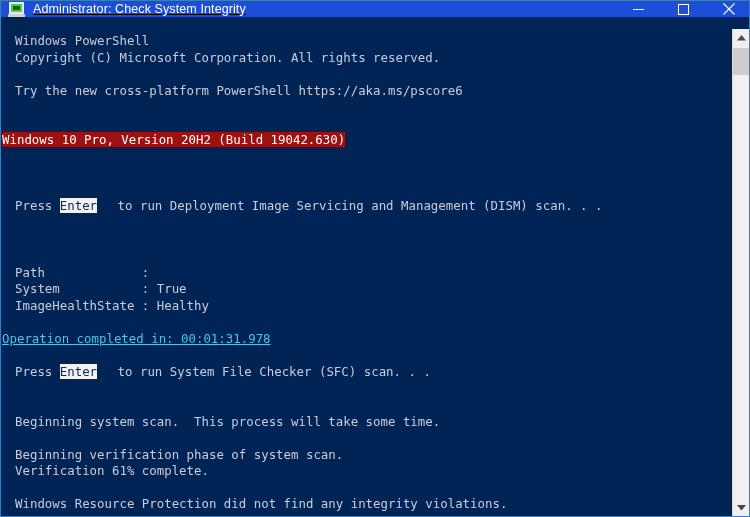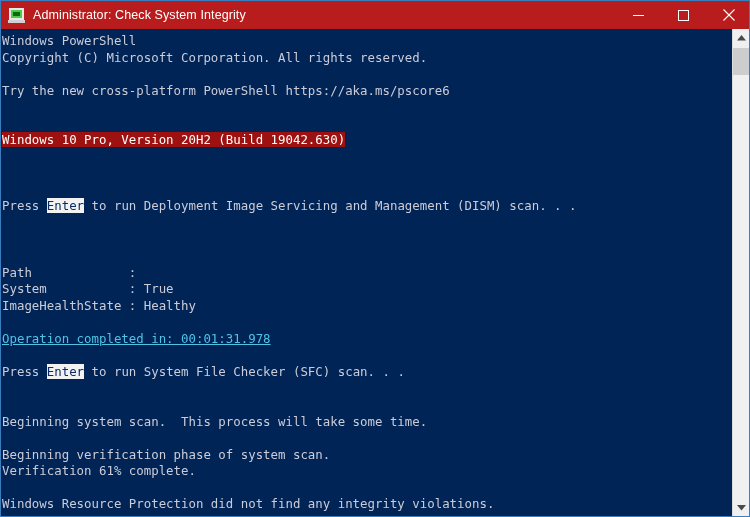--- a/index.html
+++ b/index.html
@@ -22,25 +22,26 @@
     background: #012456;
     border: 1px solid #3a7ebf;
     overflow: hidden;
   }
 
   
   .titlebar {
     position: absolute;
     left: 0; top: 0;
     width: 750px;
-    height: 28px;
-    background: #b91c1c;
+    height: 16px;
+    background: #1d4ed8;
     display: flex;
     align-items: center;
     box-sizing: border-box;
+    text-decoration: underline;
   }
   .title-icon {
     width: 17px;
     height: 17px;
     margin-left: 7px;
     margin-right: 8px;
     position: relative;
     flex: 0 0 auto;
   }
   .title-icon .laptop-body {
@@ -112,21 +113,21 @@
   .line {
     height: 16.55px;
     line-height: 16.55px;
     font-family: "DejaVu Sans Mono", monospace;
     font-size: 12.4px;
     color: #ccccd8;
     white-space: pre;
     letter-spacing: 0px;
   }
   .line.blank { color: transparent; }
-  .c-white  { color: #ccccd8; }
+  .c-white  { color: #ccccd8; margin-left: 13px; }
   .c-cyan   { color: #4fc3e8; text-decoration: underline; }
 
   .hl-red {
     background: #9e1111;
     color: #ffffff;
     padding: 0;
     margin-top: 24px;
   }
   .hl-enter {
     background: #f2f2f2;

